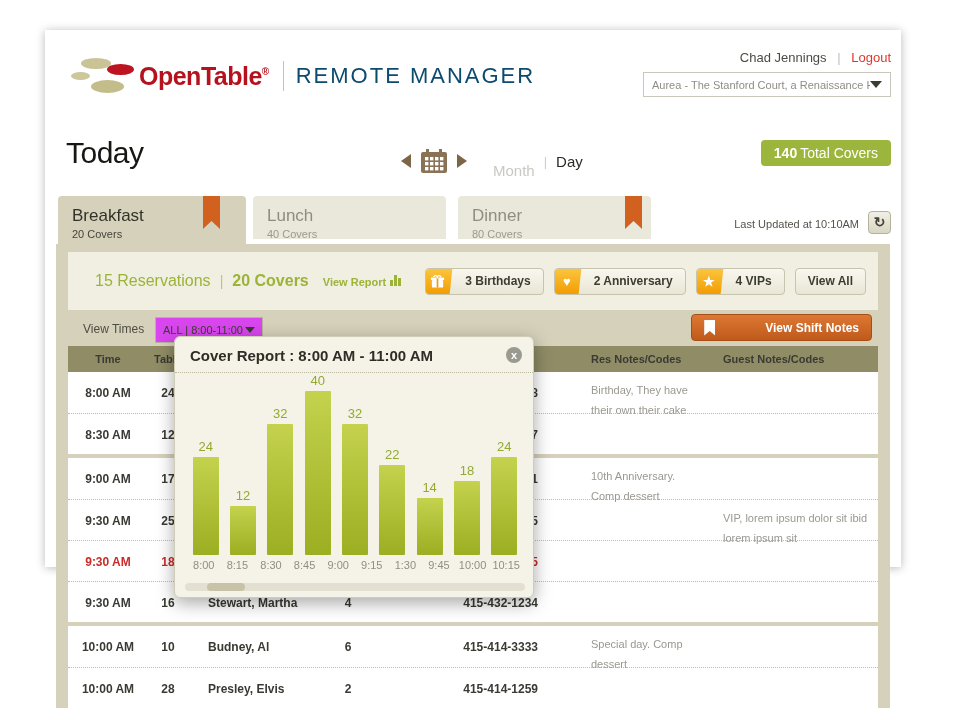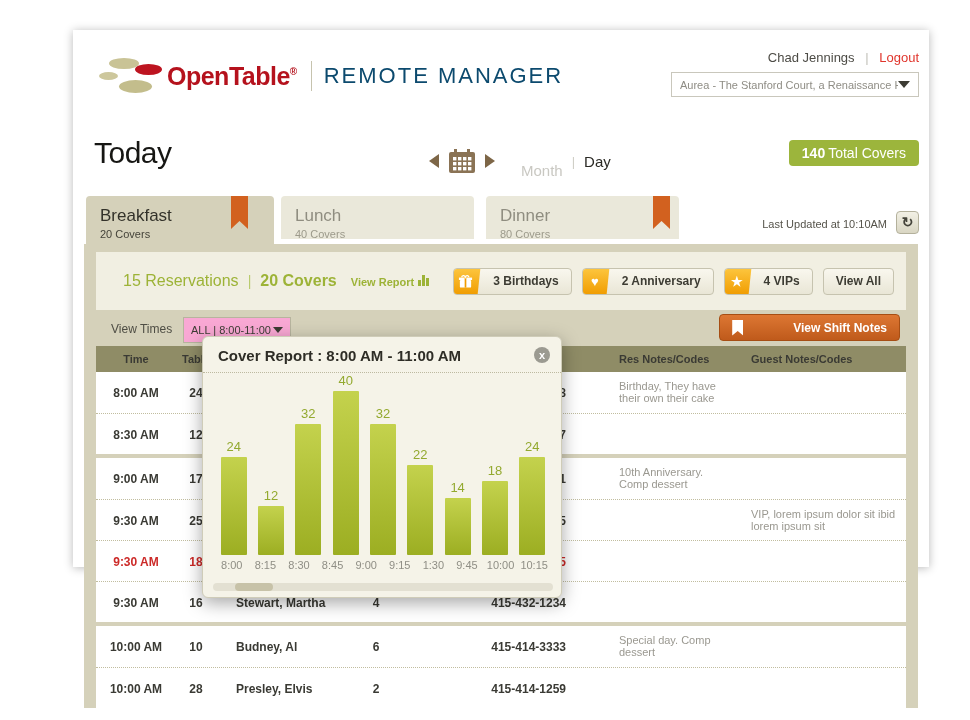--- a/index.html
+++ b/index.html
@@ -1,18 +1,18 @@
 <!DOCTYPE html>
 <html><head>
 <meta charset="utf-8">
 <style>
   * { margin:0; padding:0; box-sizing:border-box; }
   body { font-family:"Liberation Sans", sans-serif; background:#fff; }
   .page { position:relative; width:970px; height:720px; background:#fff; overflow:hidden; }
-  .card { position:absolute; left:73px; top:30px; width:856px; height:537px; background:#fff;
+  .card { position:absolute; left:45px; top:30px; width:856px; height:537px; background:#fff;
           box-shadow:0 1px 9px rgba(0,0,0,.28); }
 
   
   .logo { position:absolute; left:24px; top:22px; height:48px; display:flex; align-items:center; }
   .pebbles { position:relative; width:62px; height:44px; }
   .pebbles i { position:absolute; border-radius:50%; }
   .pb1 { left:12px; top:4px;  width:30px; height:11px; background:#c9c396; }
   .pb2 { left:38px; top:10px; width:27px; height:11px; background:#bd1420; }
   .pb3 { left:2px;  top:18px; width:19px; height:8px;  background:#cdc79c; }
   .pb4 { left:22px; top:26px; width:33px; height:13px; background:#c3bd8c; }
@@ -81,21 +81,21 @@
           display:flex; align-items:center; overflow:hidden; margin-left:10px; cursor:pointer;
           font-size:12px; font-weight:bold; color:#3d3c33; }
   .pill .p-label { padding:0 12px; }
   .pill-icon { width:27px; height:27px; background:linear-gradient(#fdc salmon,#f09c00); }
   .pill-icon { background:linear-gradient(#fdc63f,#f09c00); transform:skewX(-6deg) translateX(-2px);
                display:flex; align-items:center; justify-content:center; }
   .pill-icon > span, .pill-icon > svg { transform:skewX(6deg); color:#fff; font-size:13px; line-height:1; }
 
   .filter-row { position:absolute; left:12px; top:70px; width:810px; height:32px; }
   .vt-label { position:absolute; left:15px; top:8px; font-size:12px; color:#4e4d44; }
-  .vt-select { position:absolute; left:87px; top:3px; width:108px; height:26px; background:#f9a8d4;
+  .vt-select { position:absolute; left:87px; top:3px; width:108px; height:26px; background:#d946ef;
                border:1px solid #b7b49e; display:flex; align-items:center; padding:0 7px; font-size:11px;
                color:#3d3c34; cursor:pointer; }
   .vt-select .txt { flex:1; white-space:nowrap; }
   .vt-select .caret-down { border-left-width:5px; border-right-width:5px; border-top-width:6px; }
   .shift-btn { position:absolute; right:6px; top:0; height:27px; border-radius:4px; border:1px solid #a64e14;
                background:linear-gradient(#dd7733,#bf5a1b); color:#fff; font-size:12px; font-weight:bold;
                display:flex; align-items:center; padding:0 12px; cursor:pointer;gap:43px; }
   .bm-small { width:11px; height:16px; background:#fff; margin-right:7px;
               clip-path:polygon(0 0,100% 0,100% 100%,50% 72%,0 100%); }
 
@@ -108,21 +108,21 @@
   .trow.nb { border-top:none; }
   .group-sep { height:4px; background:#d5d1ba; }
   .cell { font-size:12px; font-weight:bold; color:#3a3a34; padding-top:14px; }
   .c-time   { width:80px; text-align:center; }
   .c-table  { width:40px; text-align:center; }
   .c-name   { width:130px; padding-left:20px; }
   .c-covers { width:60px; text-align:center; }
   .c-phone  { width:162px; text-align:right; padding-right:2px; }
   .c-res    { width:183px; padding:8px 14px 0 51px; }
   .c-guest  { width:155px; padding:8px 10px 0 0; }
-  .notes { font-size:11px; font-weight:normal; color:#9a9890; line-height:12px; white-space:pre-line; }
+  .notes { font-size:11px; font-weight:normal; color:#9a9890; line-height:20px; white-space:pre-line; }
   .h-res { padding-top:0; padding-bottom:0; }
   .trow.alert .c-time, .trow.alert .c-table, .trow.alert .c-phone { color:#cc2a28; }
   .thead .cell { padding-top:0; font-size:11px; }
 
   
   .popup { position:absolute; left:129px; top:306px; width:360px; height:262px; background:#f5f3e8;
            border:1px solid #cfccb8; border-radius:6px; box-shadow:0 5px 18px rgba(0,0,0,.35); z-index:10; }
   .popup-head { position:relative; height:36px; border-bottom:1px dotted #bdb9a0; }
   .popup-title { position:absolute; left:15px; top:10px; font-size:15px; font-weight:bold; color:#2e2d26; }
   .popup-close { position:absolute; right:11px; top:10px; width:16px; height:16px; border-radius:50%;

